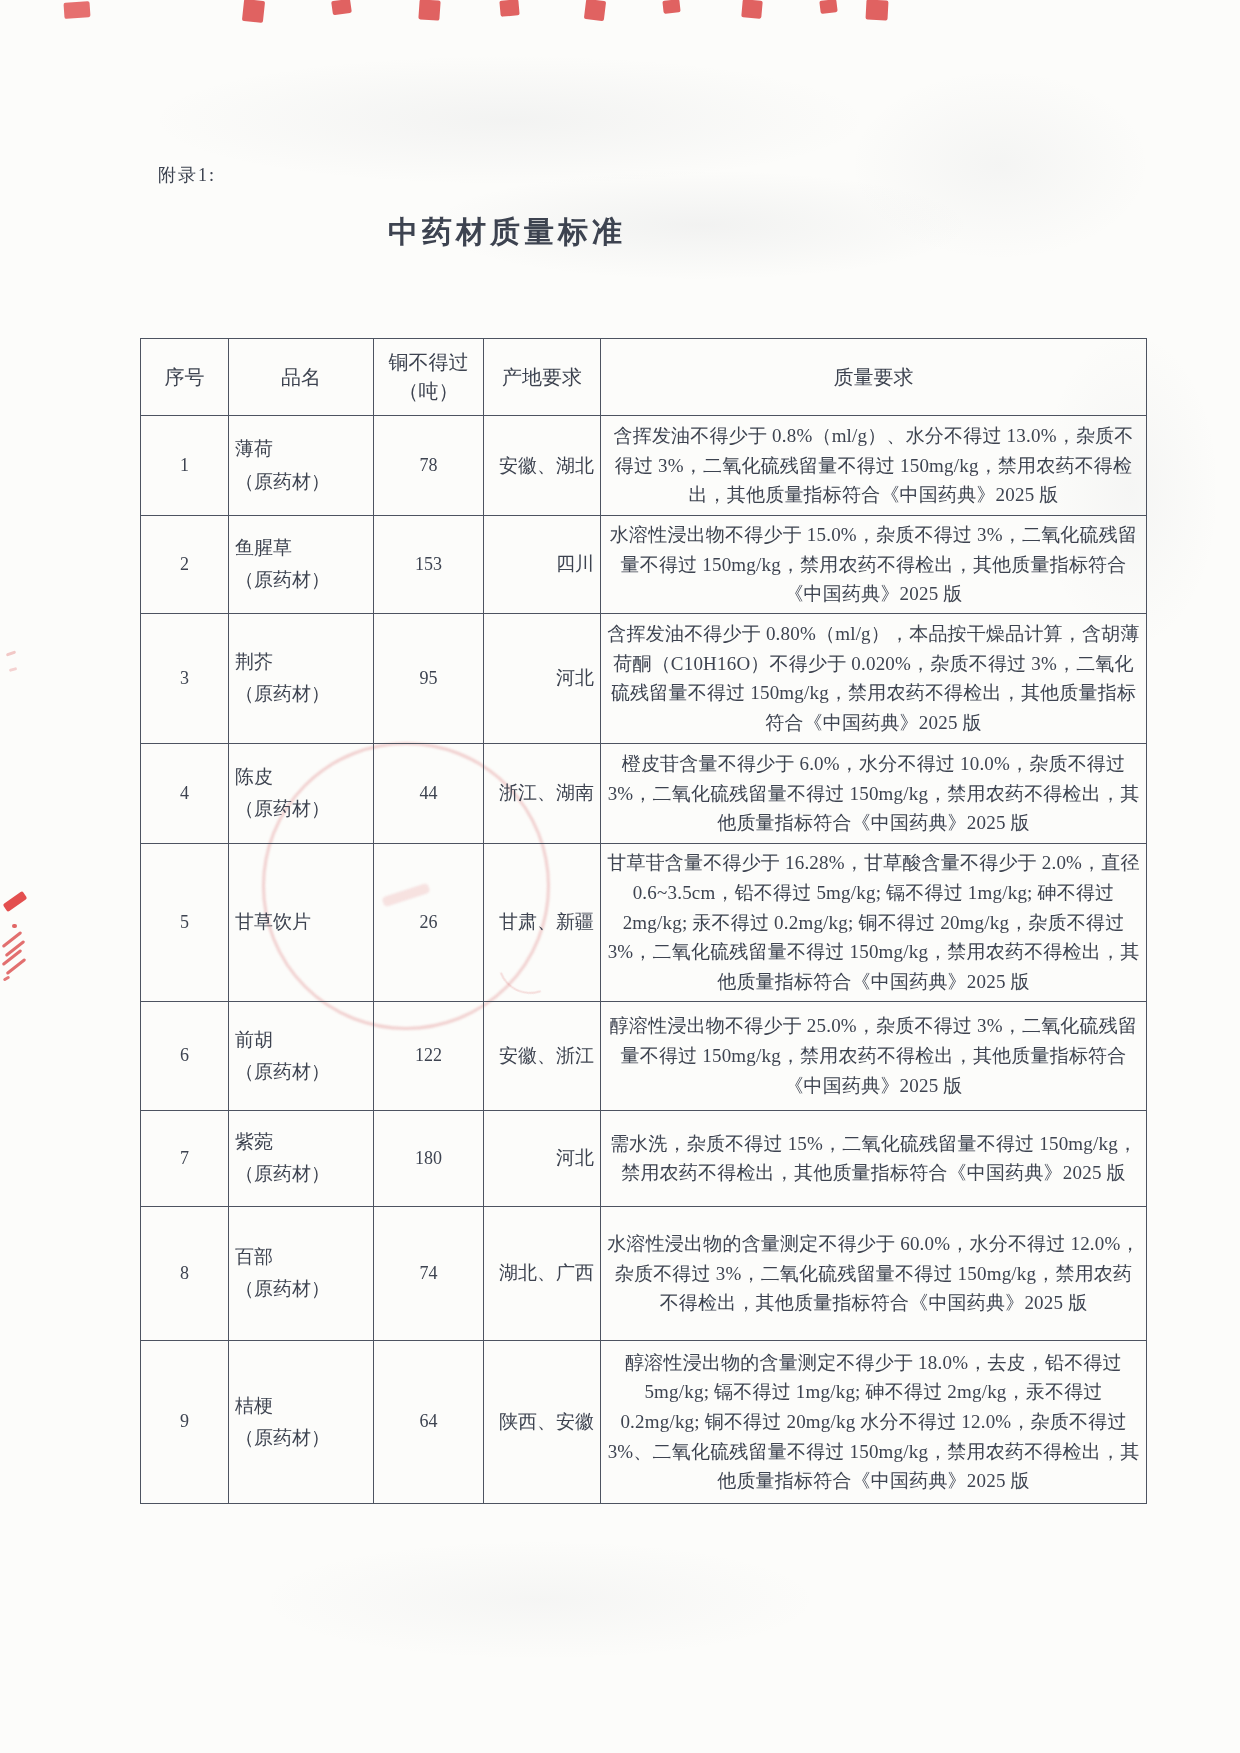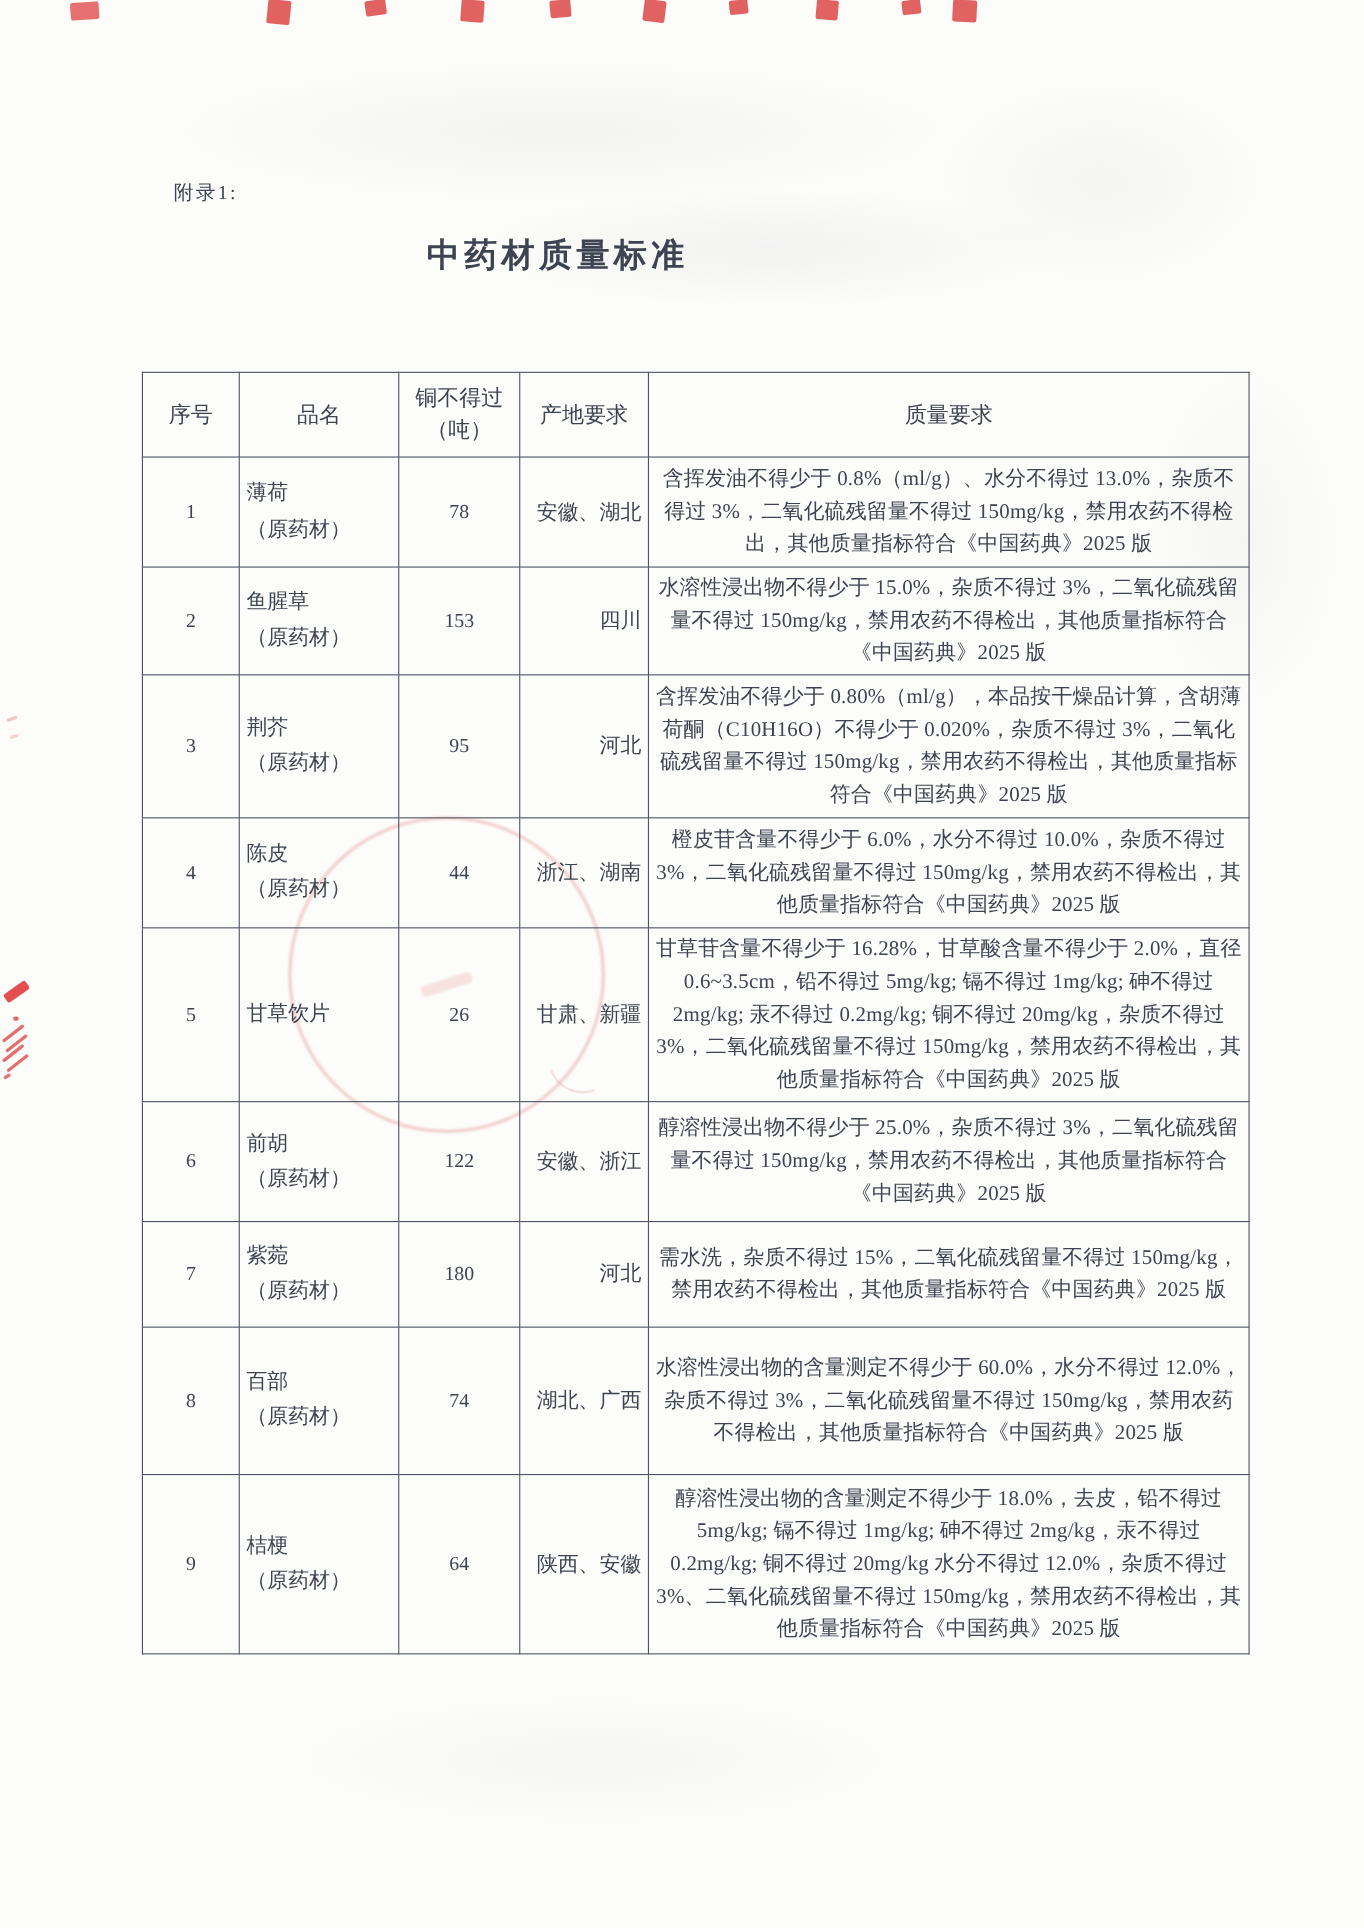--- a/index.html
+++ b/index.html
@@ -22,21 +22,21 @@
   .appendix{
     position:absolute;left:158px;top:163px;
     font-size:18px;letter-spacing:2px;
   }
   .title{
     position:absolute;left:388px;top:212px;margin:0;
     font-size:30px;font-weight:bold;letter-spacing:4px;
   }
 
   table.qtable{
-    position:absolute;left:129px;top:338px;
+    position:absolute;left:140px;top:338px;
     width:1006px;
     border-collapse:collapse;
     table-layout:fixed;
     font-size:19px;
   }
   .qtable th,.qtable td{
     border:1.6px solid #4d5360;
     vertical-align:middle;
     padding:4px 6px;
     font-weight:normal;

